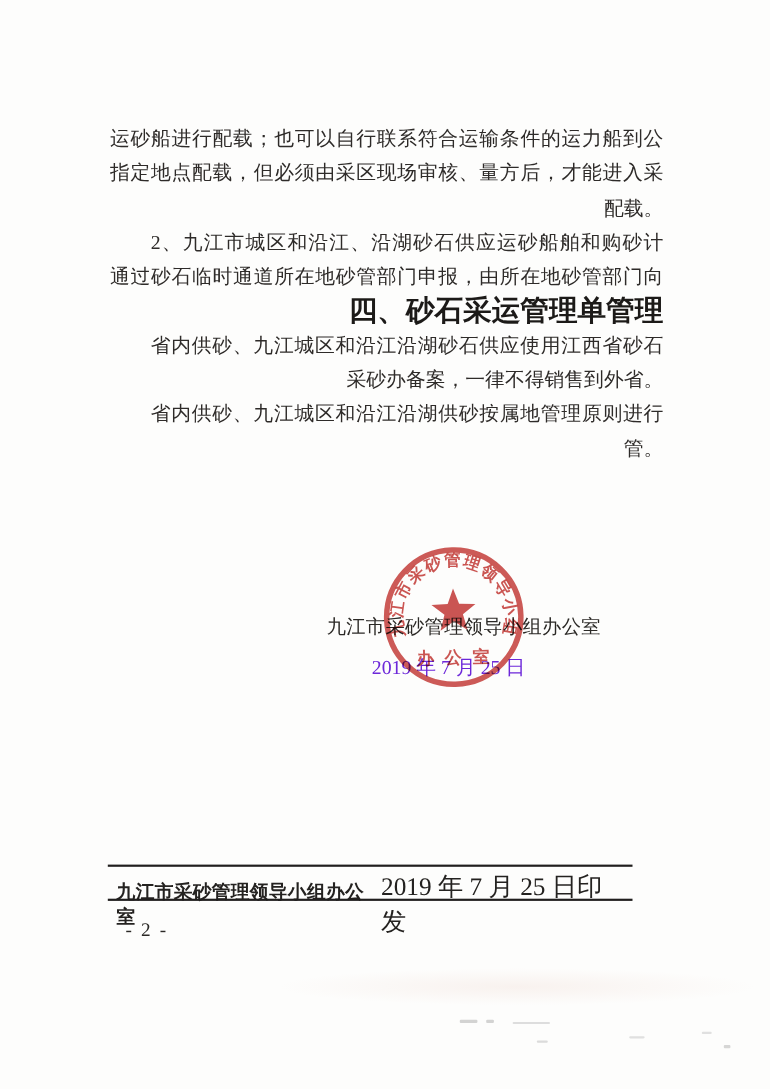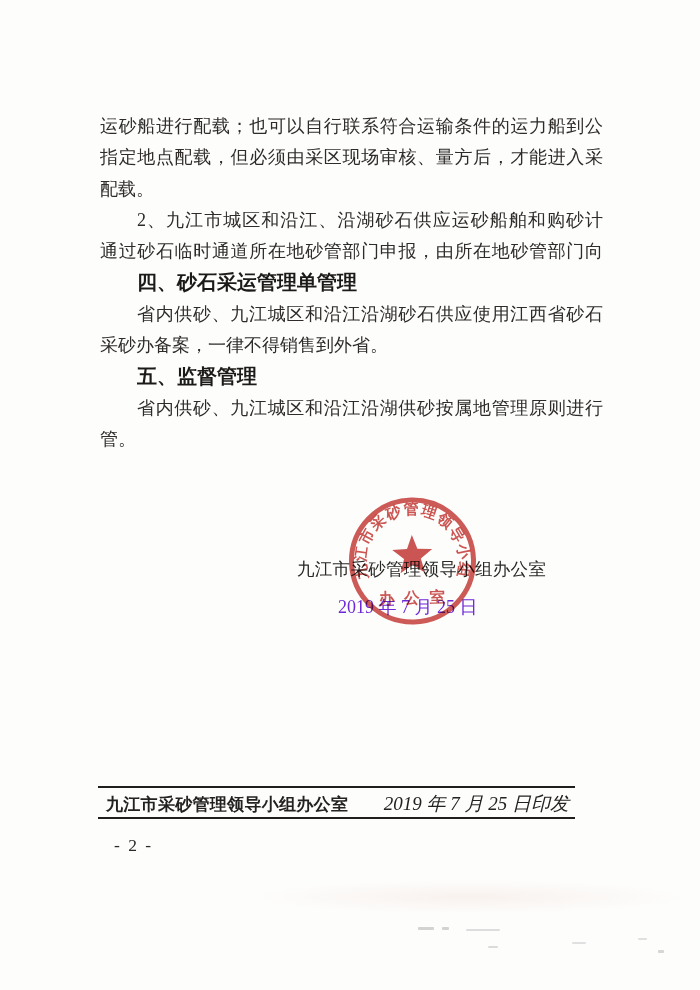--- a/index.html
+++ b/index.html
@@ -22,32 +22,32 @@
     left: 100px;
     top: 111px;
     width: 503px;
     color: #2e2b29;
   }
   .line {
     font-size: 18px;
     line-height: 31.3px;
     height: 31.3px;
     white-space: nowrap;
-    text-align: left;
+    text-align: right;
   }
   .line.fill {
     white-space: normal;
     text-align: justify;
     text-align-last: justify;
     overflow: hidden;
   }
   .line.indent { padding-left: 37px; }
   .line.heading {
     font-weight: 700;
-    font-size: 20px;
+    font-size: 26px;
     color: #1c1a18;
     font-family: "Liberation Sans", "DejaVu Sans", sans-serif;
   }
 
   
   .sig-org {
     position: absolute;
     left: 297px;
     top: 557px;
     font-size: 17.5px;
@@ -99,22 +99,21 @@
     color: #242220;
   }
   .footer-issuer {
     padding-left: 8px;
     font-size: 17px;
     font-weight: 600;
     letter-spacing: 0.3px;
   }
   .footer-print-date {
     padding-right: 6px;
-    font-size: 19px;
-    font-style: italic;
+    font-size: 23px;
   }
   .page-number {
     position: absolute;
     left: 114px;
     top: 835px;
     font-size: 17.5px;
     letter-spacing: 2px;
     color: #2b2926;
   }
 
@@ -141,21 +140,20 @@
 
   <div class="body-text">
       <div class="line fill">运砂船进行配载；也可以自行联系符合运输条件的运力船到公司</div>
       <div class="line fill">指定地点配载，但必须由采区现场审核、量方后，才能进入采区</div>
       <div class="line">配载。</div>
       <div class="line indent fill">2、九江市城区和沿江、沿湖砂石供应运砂船舶和购砂计划，</div>
       <div class="line fill">通过砂石临时通道所在地砂管部门申报，由所在地砂管部门向市</div>
       <div class="line heading indent">四、砂石采运管理单管理</div>
       <div class="line indent fill">省内供砂、九江城区和沿江沿湖砂石供应使用江西省砂石采</div>
       <div class="line">采砂办备案，一律不得销售到外省。</div>
-      <div class="line heading indent">五、监督管理</div>
       <div class="line indent fill">省内供砂、九江城区和沿江沿湖供砂按属地管理原则进行监</div>
       <div class="line">管。</div>
     </div>
 
   <div class="sig-org">九江市采砂管理领导小组办公室</div>
   <div class="sig-date">2019 年 7 月 25 日</div>
 
   <svg class="seal" viewBox="0 0 133 138">
     <defs>
       <path id="ring-arc" d="M 22.3 85.1 A 47 47 0 1 1 110.7 85.1" fill="none"></path>

